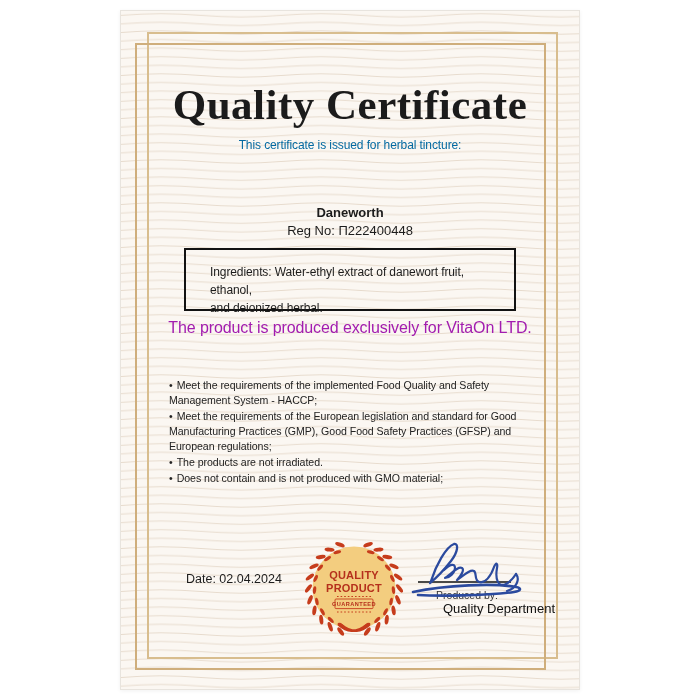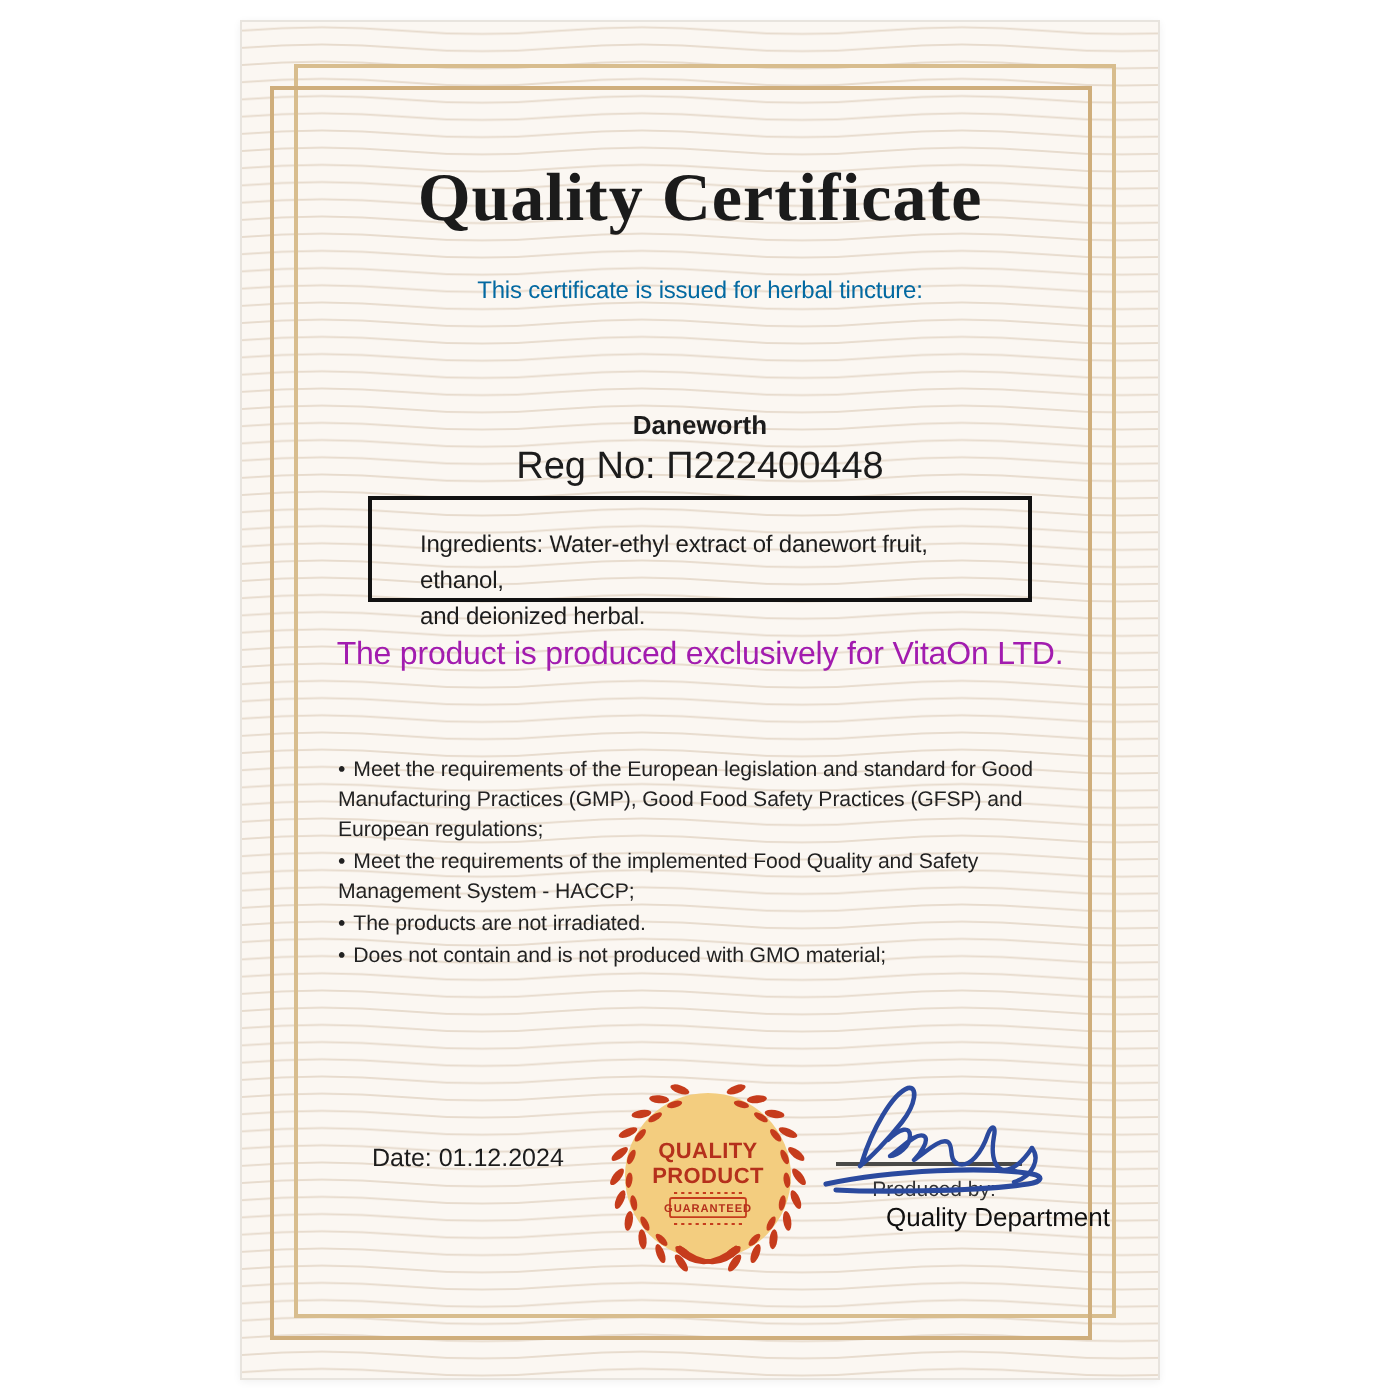--- a/index.html
+++ b/index.html
@@ -13,31 +13,31 @@
     position:absolute;left:120px;top:10px;width:460px;height:680px;
     background:#fbf7f2;border:1px solid #e8e4de;box-sizing:border-box;
     box-shadow:0 1px 4px rgba(0,0,0,.06);
   }
   .waves{position:absolute;left:0;top:0;width:100%;height:100%;}
   .frame{position:absolute;border:2px solid;box-sizing:border-box;width:411px;height:627px;}
   .frame-a{left:26px;top:21px;border-color:#d8bd8e;}
   .frame-b{left:14px;top:32px;border-color:#cfae7c;}
   .title{
     position:absolute;left:0;top:70px;width:100%;margin:0;text-align:center;
-    font-family:"Liberation Serif",serif;font-size:34px;font-weight:600;
+    font-family:"Liberation Serif",serif;font-size:43px;font-weight:600;
     letter-spacing:.5px;color:#1b1b1b;line-height:1.1;
   }
   .subtitle{position:absolute;left:0;top:127px;width:100%;text-align:center;
     font-size:12px;letter-spacing:-.1px;color:#0369a1;}
   .product{position:absolute;left:0;top:194px;width:100%;text-align:center;
     font-size:13px;font-weight:bold;color:#1c1c1c;}
   .regno{position:absolute;left:0;top:212px;width:100%;text-align:center;
-    font-size:19px;color:#1c1c1c;}
+    font-size:13px;color:#1c1c1c;}
   .ing-box{
-    position:absolute;left:63px;top:237px;width:332px;height:53px;box-sizing:border-box;
+    position:absolute;left:63px;top:237px;width:332px;height:63px;box-sizing:border-box;
     border:2px solid #121212;padding:13px 22px 0 24px;
     font-size:12px;line-height:1.5;letter-spacing:-.1px;color:#1c1c1c;background:transparent;
   }
   .exclusive{position:absolute;left:0;top:308px;width:100%;text-align:center;
     font-size:16px;letter-spacing:-.1px;color:#a21caf;}
   .reqs{position:absolute;left:48px;top:367px;width:354px;font-size:10.6px;
     line-height:1.42;letter-spacing:-.05px;color:#222;}
   .req{margin:0 0 1px 0;}
   .req .bullet{display:inline;margin-right:4px;}
   .date{position:absolute;left:65px;top:561px;font-size:12.5px;color:#1c1c1c;}
@@ -76,27 +76,27 @@
     <div class="regno">Reg No: П222400448</div>
 
     <div class="ing-box">
       <div>Ingredients: Water-ethyl extract of danewort fruit, ethanol,</div>
       <div>and deionized herbal.</div>
     </div>
 
     <div class="exclusive">The product is produced exclusively for VitaOn LTD.</div>
 
     <div class="reqs">
+      <div class="req"><span class="bullet">•</span><span>Meet the requirements of the implemented Food Quality and Safety Management System - HACCP;</span></div>
       <div class="req"><span class="bullet">•</span><span>Meet the requirements of the European legislation and standard for Good Manufacturing Practices (GMP), Good Food Safety Practices (GFSP) and European regulations;</span></div>
-      <div class="req"><span class="bullet">•</span><span>Meet the requirements of the implemented Food Quality and Safety Management System - HACCP;</span></div>
       <div class="req"><span class="bullet">•</span><span>The products are not irradiated.</span></div>
       <div class="req"><span class="bullet">•</span><span>Does not contain and is not produced with GMO material;</span></div>
     </div>
 
-    <div class="date">Date: 01.12.2024</div>
+    <div class="date">Date: 02.04.2024</div>
 
     <svg class="badge" viewBox="0 0 100 100" aria-hidden="true">
       <defs>
         <ellipse id="lfo" rx="5" ry="2"></ellipse>
         <ellipse id="lfi" rx="3.9" ry="1.65"></ellipse>
       </defs>
       <circle cx="50" cy="50" r="41.5" fill="#f3cd7f"></circle>
       <g fill="#c63c1c">
         <use href="#lfo" transform="rotate(18 50 50) translate(50 4.5) rotate(-38)"></use>
         <use href="#lfo" transform="rotate(32.5 50 50) translate(50 4.5) rotate(-38)"></use>

